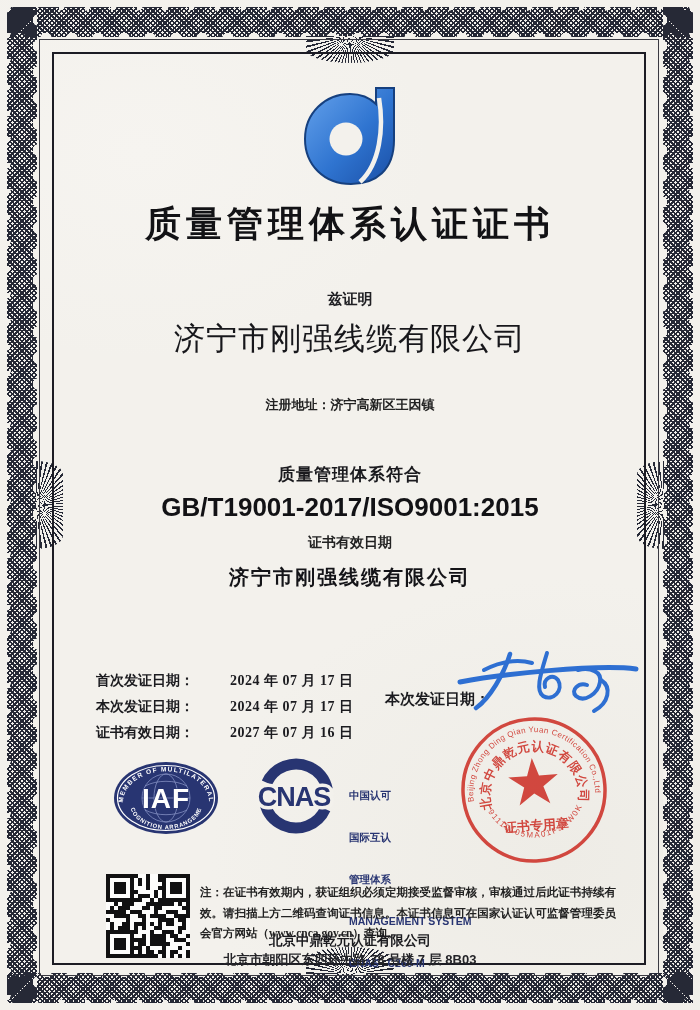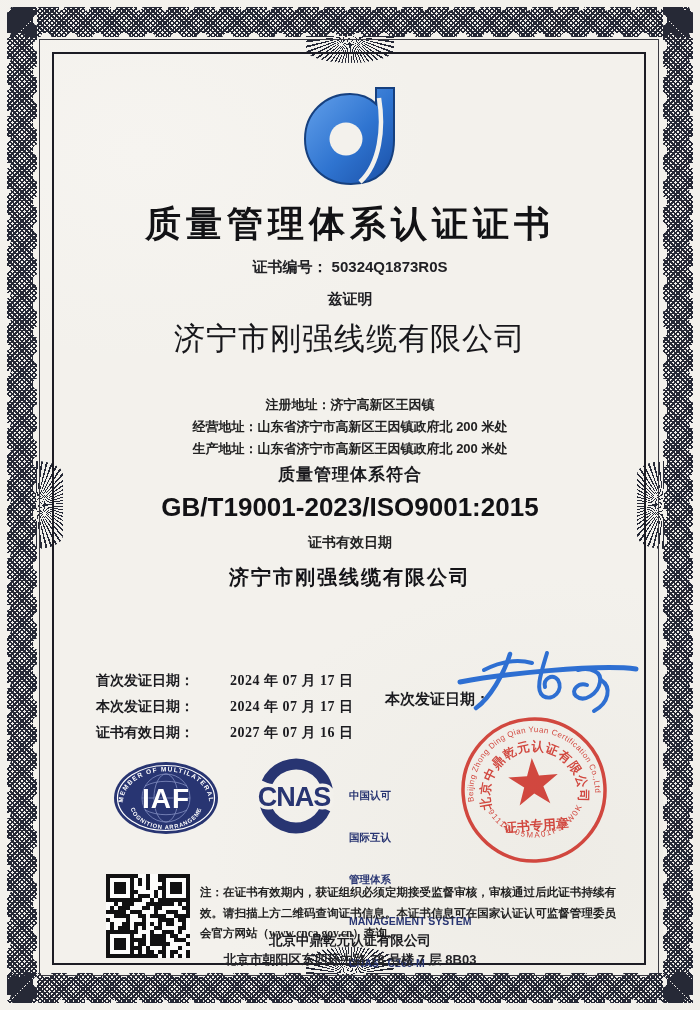--- a/index.html
+++ b/index.html
@@ -113,31 +113,25 @@
           <stop offset="0.55" stop-color="#2f74d0"></stop>
           <stop offset="1" stop-color="#1a4fa6"></stop>
       </linearGradient>
     </defs>
     <path d="M97 6 L97 58 C97 88 79 102 54 102 C27 102 8 83 8 57 C8 31 28 12 53 12 C63 12 72 15 79 22 L79 6 Z" fill="url(#dg)" stroke="#16407f" stroke-width="2"></path>
     <circle cx="49" cy="57" r="16.5" fill="var(--paper)"></circle>
     <path d="M82 16 C87 46 83 82 63 100" stroke="var(--paper)" stroke-width="4.5" fill="none"></path>
   </svg>
 
   <div class="abs ctr title">质量管理体系认证证书</div>
-  <div class="abs ctr certno">
-    <span>证书编号：</span>
-    <span>50324Q1873R0S</span>
-  </div>
   <div class="abs ctr statement">兹证明</div>
   <div class="abs ctr company">济宁市刚强线缆有限公司</div>
   <div class="abs ctr meta reg">注册地址：济宁高新区王因镇</div>
-  <div class="abs ctr meta biz">经营地址：山东省济宁市高新区王因镇政府北 200 米处</div>
-  <div class="abs ctr meta prod">生产地址：山东省济宁市高新区王因镇政府北 200 米处</div>
   <div class="abs ctr conf">质量管理体系符合</div>
-  <div class="abs ctr standard">GB/T19001-2023/ISO9001:2015</div>
+  <div class="abs ctr standard">GB/T19001-2017/ISO9001:2015</div>
   <div class="abs ctr scopelabel">证书有效日期</div>
   <div class="abs ctr scope">济宁市刚强线缆有限公司</div>
 
   <div class="abs dates">
     <div class="row">
       <span class="lab">首次发证日期：</span>
       <span class="val">2024 年 07 月 17 日</span>
     </div>
     <div class="row">
       <span class="lab">本次发证日期：</span>

